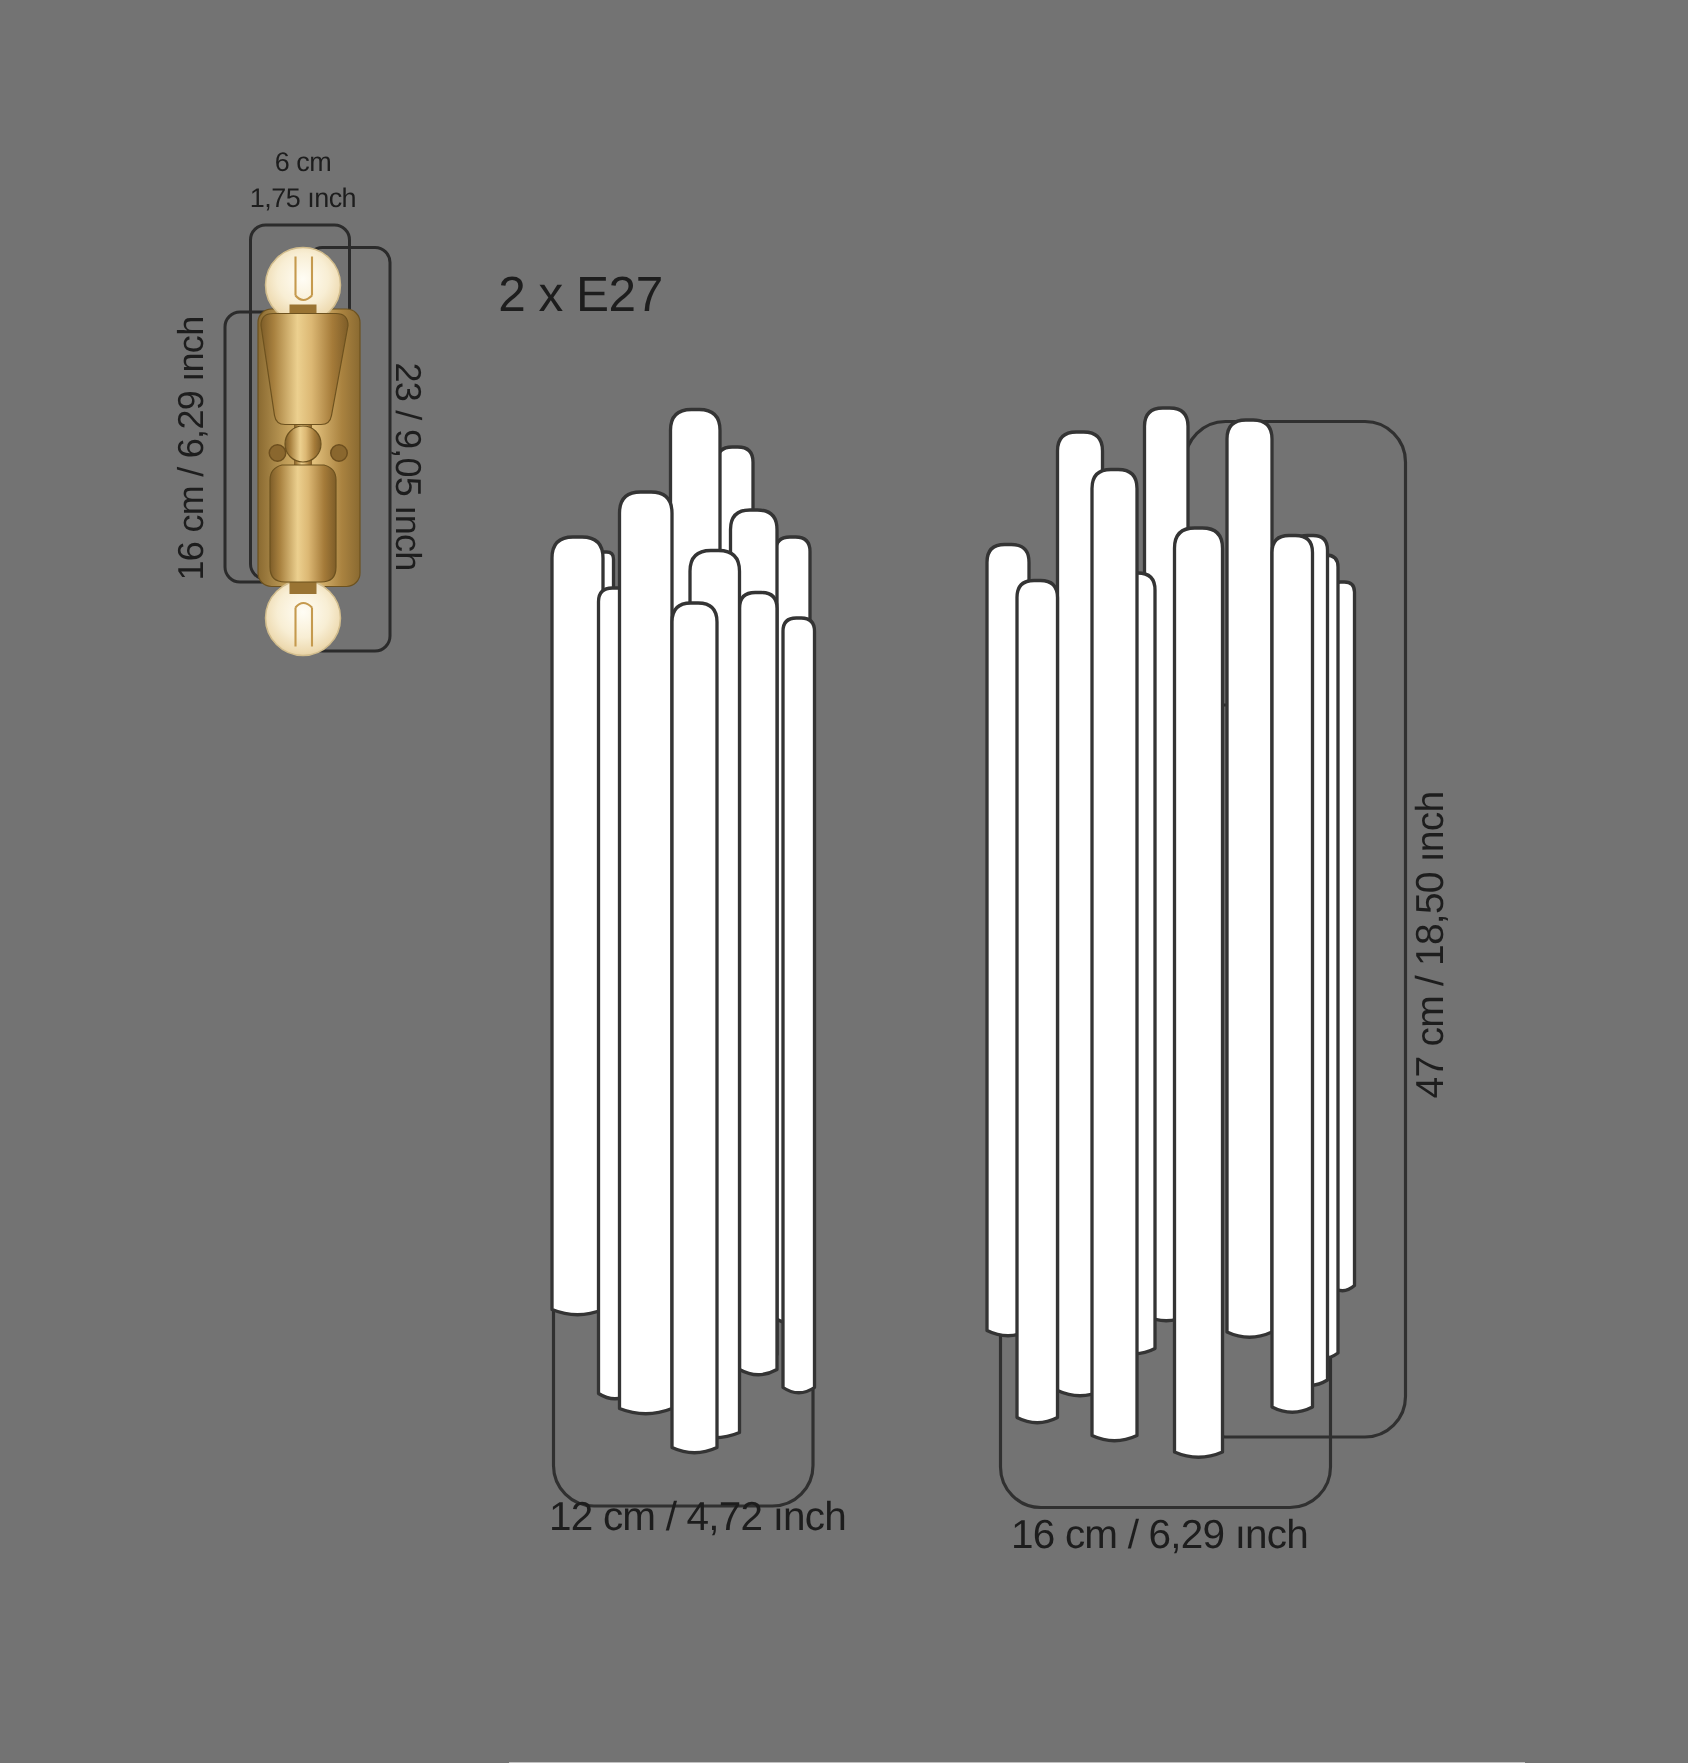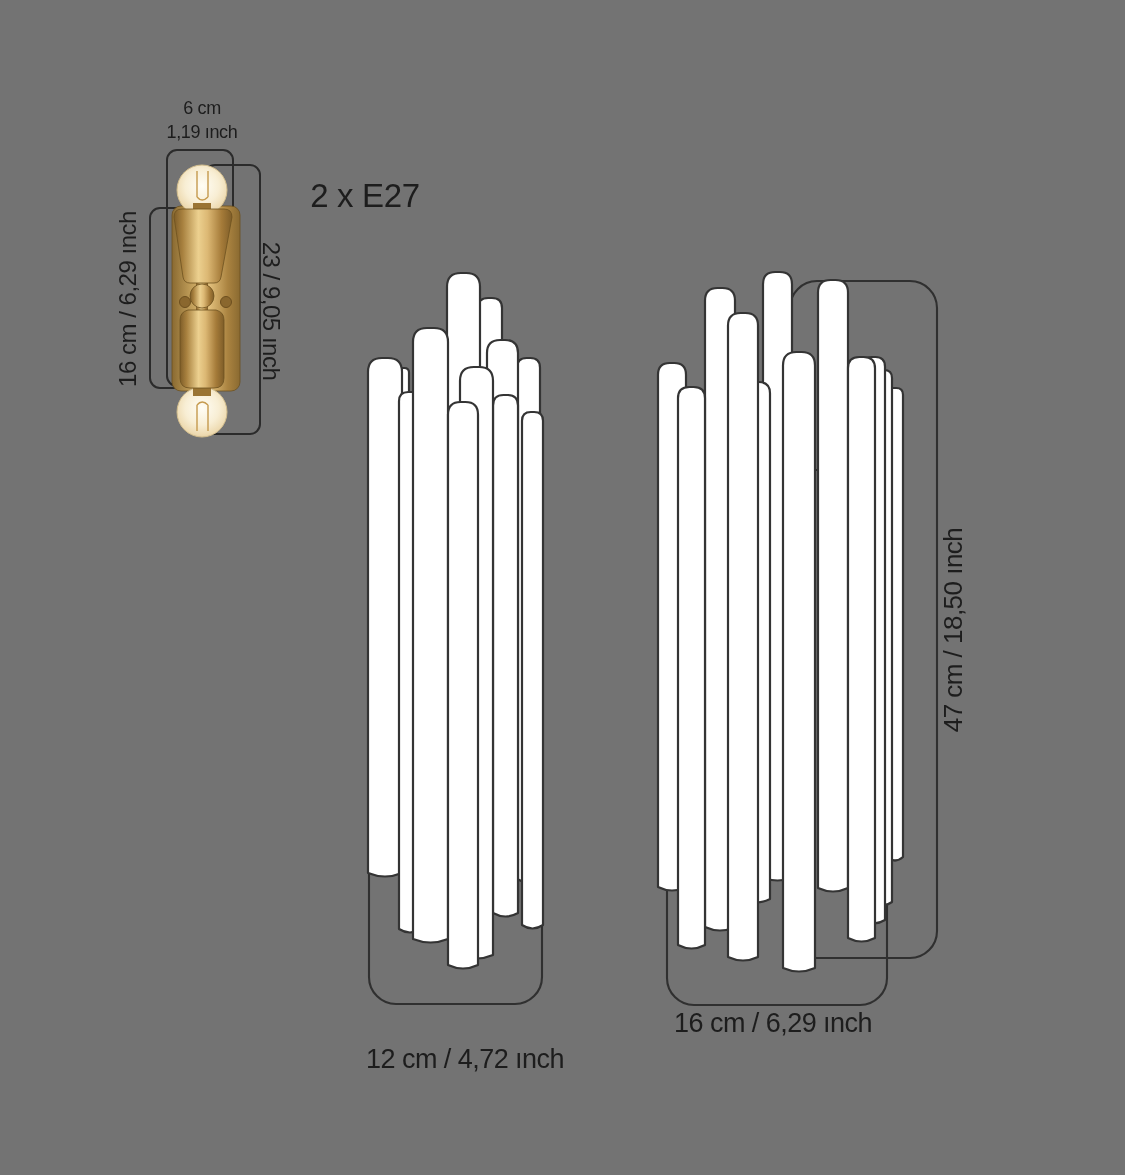--- a/index.html
+++ b/index.html
@@ -15,22 +15,22 @@
   .dim-sm{font-size:18px;line-height:24px;}
   .dim-md{font-size:24px;}
   .dim-lg{font-size:27px;}
   .rot-ccw{transform:rotate(-90deg);}
   .rot-cw{transform:rotate(90deg);}
   
   #lbl-photo-w-cm   {left:142px;top:96px;width:120px;}
   #lbl-photo-w-inch {left:142px;top:120px;width:120px;}
   #lbl-photo-body-h {left:12px;top:286px;width:230px;height:26px;}
   #lbl-photo-total-h{left:157px;top:298px;width:230px;height:26px;}
-  #lbl-socket{left:290px;top:176px;width:150px;font-size:33px;line-height:40px;text-align:center;letter-spacing:-0.01em;}
-  #lbl-side-w {left:315px;top:1044px;width:300px;}
+  #lbl-socket{left:312px;top:176px;width:150px;font-size:33px;line-height:40px;text-align:center;letter-spacing:-0.01em;}
+  #lbl-side-w {left:315px;top:996px;width:300px;}
   #lbl-front-w{left:623px;top:1008px;width:300px;}
   #lbl-front-h{left:803px;top:615px;width:300px;height:30px;font-size:26px;}
   
   .bracket{fill:none;stroke:#303030;stroke-width:2.1px;}
   .bracket-sm{fill:none;stroke:#2b2b2b;stroke-width:2px;}
   .tubes path{fill:#ffffff;stroke:#343434;stroke-width:2.2px;stroke-linejoin:round;}
   .metal-edge{stroke:#6d521f;stroke-width:0.8px;}
 </style>
 </head>
 <body>
@@ -127,21 +127,21 @@
           <path d="M 705 927 L 705 300.6 Q 705 288 717.6 288 L 722.4 288 Q 735 288 735 300.6 L 735 927 Q 720 934 705 927 Z"></path>
           <path d="M 848 938 L 848 368.34 Q 848 357 859.34 357 L 863.66 357 Q 875 357 875 368.34 L 875 938 Q 861.5 945 848 938 Z"></path>
           <path d="M 678 945 L 678 398.34 Q 678 387 689.34 387 L 693.66 387 Q 705 387 705 398.34 L 705 945 Q 691.5 952 678 945 Z"></path>
           <path d="M 728 957 L 728 325.6 Q 728 313 740.6 313 L 745.4 313 Q 758 313 758 325.6 L 758 957 Q 743 964 728 957 Z"></path>
           <path d="M 783 968 L 783 365.44 Q 783 352 796.44 352 L 801.56 352 Q 815 352 815 365.44 L 815 968 Q 799 975 783 968 Z"></path>
         </g>
     </g>
   </svg>
 
   <div id="lbl-photo-w-cm" class="lbl dim-sm">6 cm</div>
-  <div id="lbl-photo-w-inch" class="lbl dim-sm">1,19 ınch</div>
+  <div id="lbl-photo-w-inch" class="lbl dim-sm">1,75 ınch</div>
   <div id="lbl-photo-body-h" class="lbl dim-md rot-ccw">16 cm / 6,29 ınch</div>
   <div id="lbl-photo-total-h" class="lbl dim-md rot-cw">23 / 9,05 ınch</div>
 
   <div id="lbl-socket" class="lbl">
     <div>2 x E27</div>
   </div>
 
   <div id="lbl-side-w" class="lbl dim-lg">12 cm / 4,72 ınch</div>
   <div id="lbl-front-w" class="lbl dim-lg">16 cm / 6,29 ınch</div>
   <div id="lbl-front-h" class="lbl rot-ccw">47 cm / 18,50 ınch</div>

